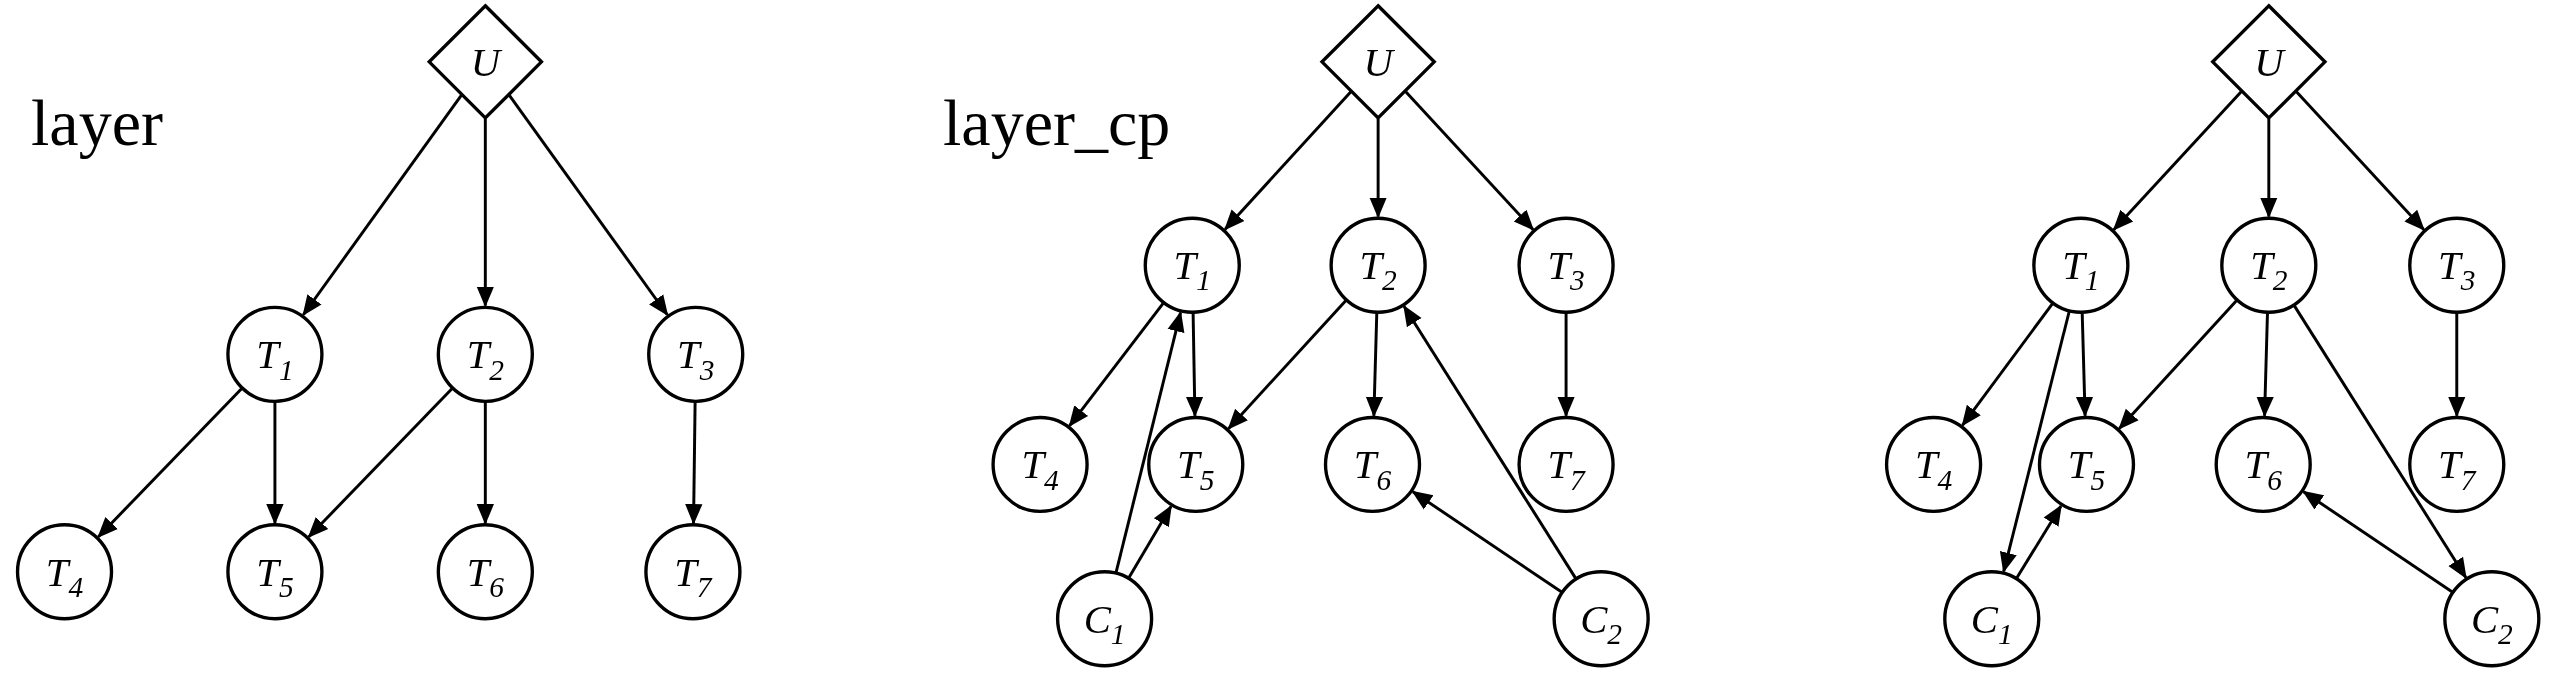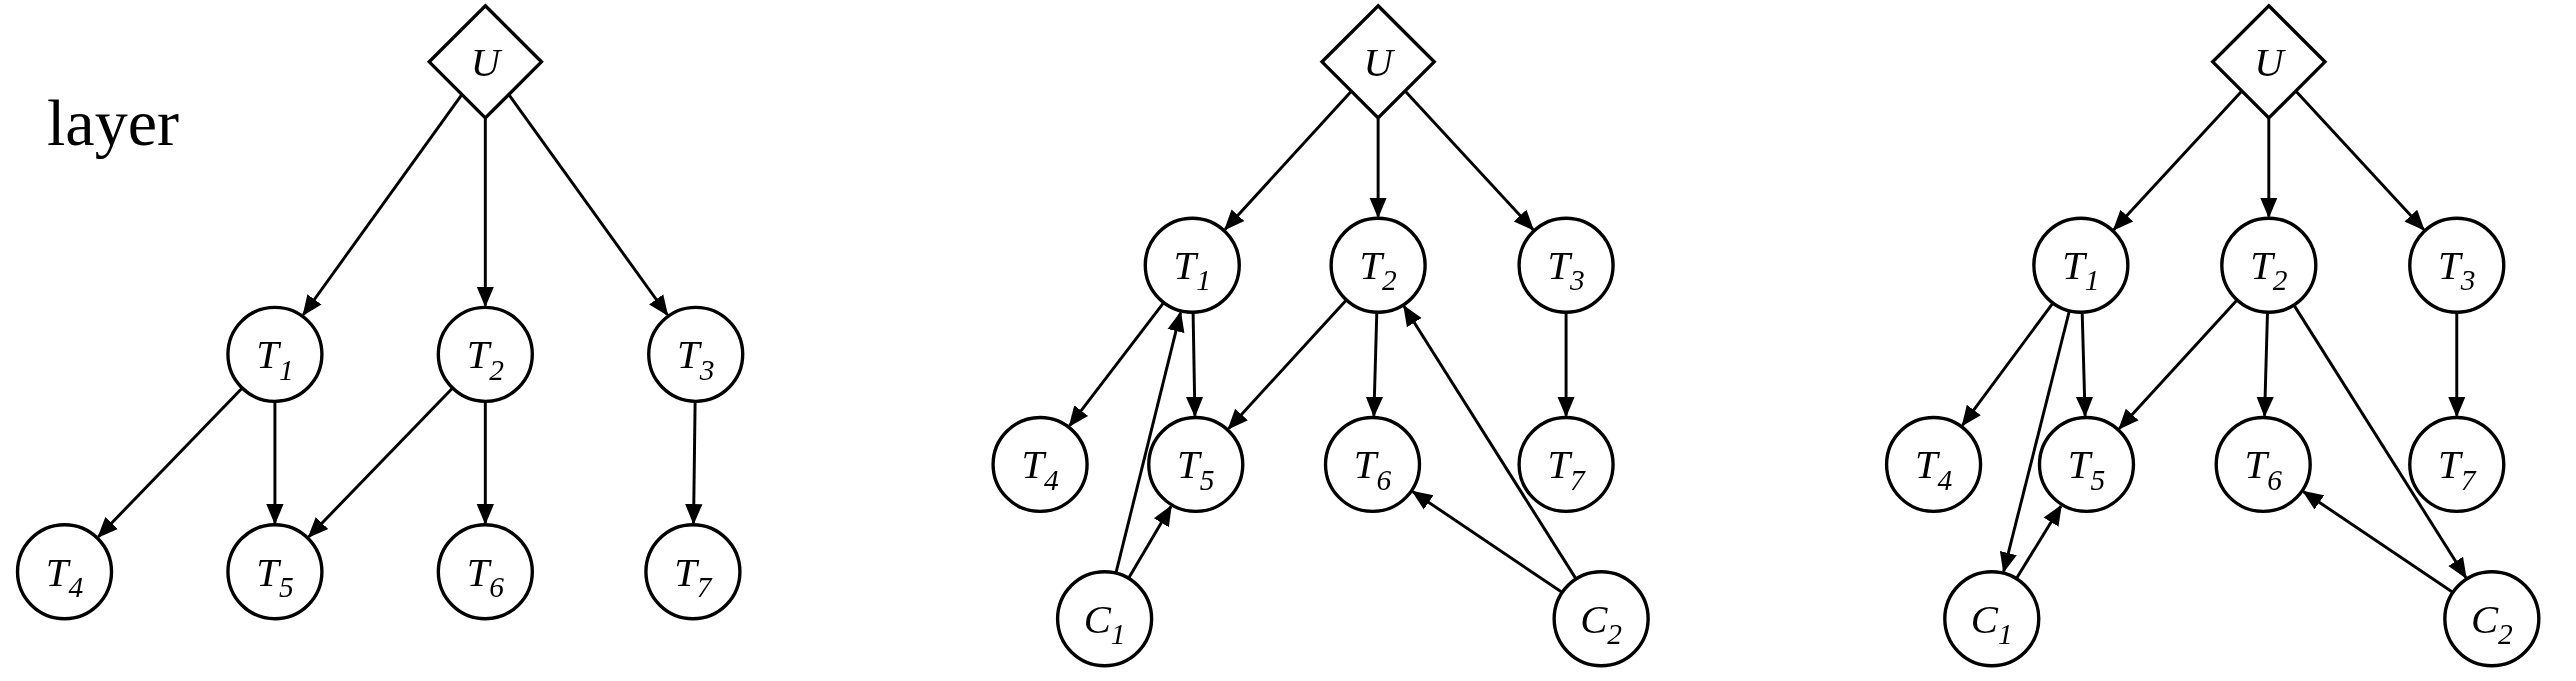--- a/index.html
+++ b/index.html
@@ -189,15 +189,16 @@
         <g>
           <circle cx="2840" cy="882" r="67" fill="#ffffff" stroke="#000000" stroke-width="4.8"></circle>
           <text x="2840" y="902" text-anchor="middle" font-family="&quot;Liberation Serif&quot;,&quot;DejaVu Serif&quot;,serif" font-style="italic" font-size="58" fill="#000000"><tspan>C</tspan><tspan font-size="42" dy="16">1</tspan></text>
         </g>
         <g>
           <circle cx="3553" cy="882" r="67" fill="#ffffff" stroke="#000000" stroke-width="4.8"></circle>
           <text x="3553" y="902" text-anchor="middle" font-family="&quot;Liberation Serif&quot;,&quot;DejaVu Serif&quot;,serif" font-style="italic" font-size="58" fill="#000000"><tspan>C</tspan><tspan font-size="42" dy="16">2</tspan></text>
         </g>
       </g>
     </svg>
-  <div class="panel-label" style="left:47px">layer</div>
+  <div class="panel-label" style="left:31px">layer</div>
+  <div class="panel-label" style="left:943px">layer_cp</div>
 </div>
 
 
 </body></html>

